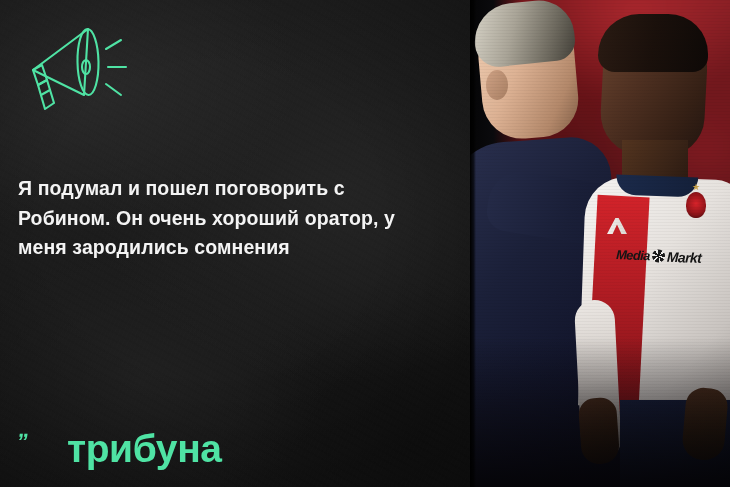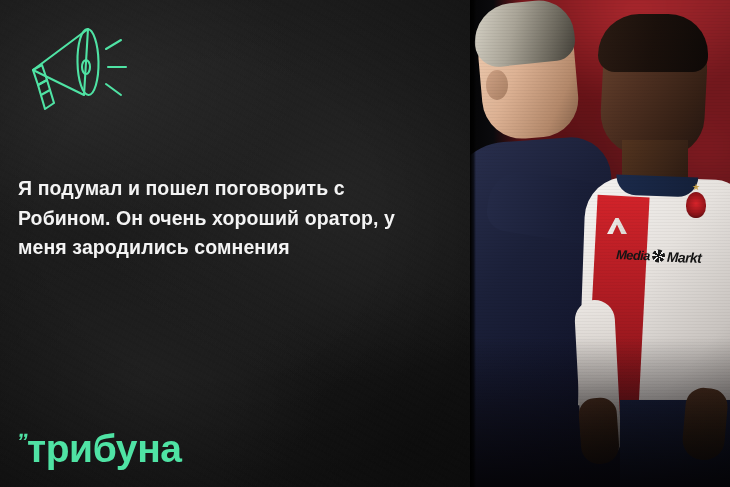--- a/index.html
+++ b/index.html
@@ -102,21 +102,21 @@
   }
   .logo-quote {
     font-size: 22px;
     font-weight: bold;
     line-height: 1;
     margin-top: 2px;
     margin-right: 0px;
     transform: skewX(-8deg);
     letter-spacing: -1px;
   }
-  .logo-word { line-height: 1; }
+  .logo-word { line-height: 1; margin-left: 40px; }
 
   
   .photo {
     position: absolute;
     left: 470px;
     top: 0;
     width: 260px;
     height: 487px;
     overflow: hidden;
     background: #1b0407;

